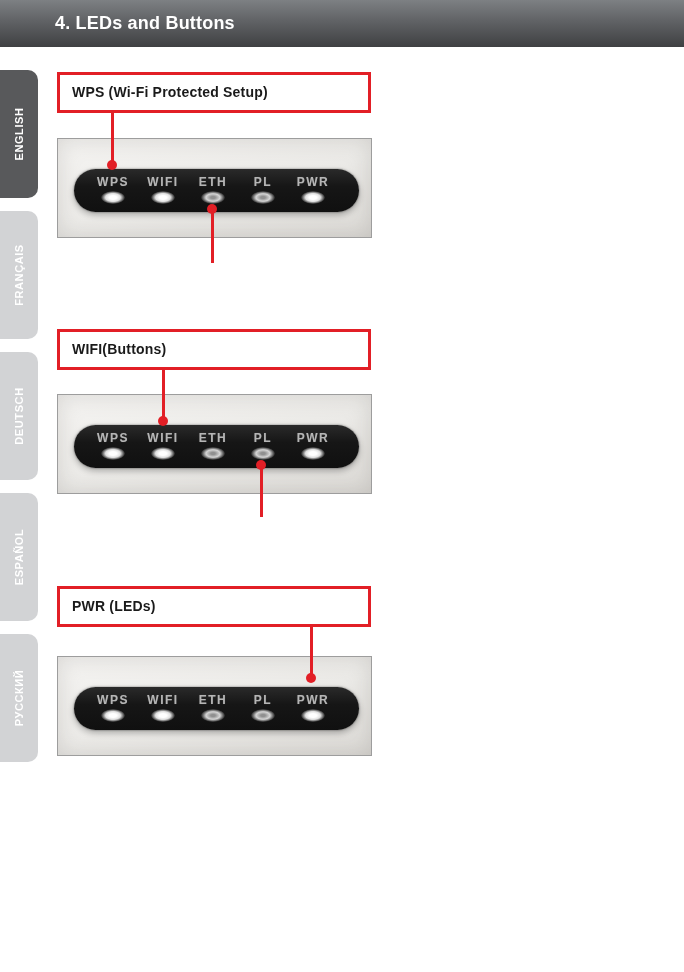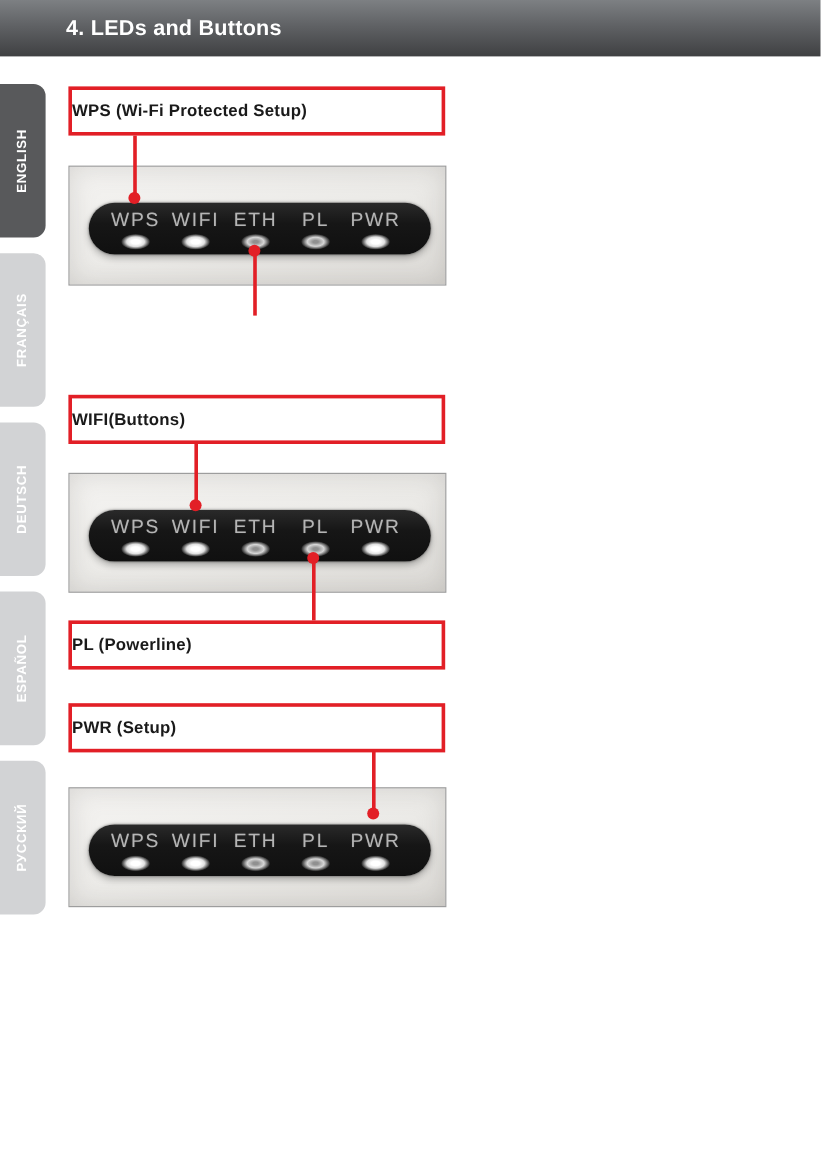--- a/index.html
+++ b/index.html
@@ -36,39 +36,39 @@
     transform:translate(-50%,-50%) rotate(-90deg);
     white-space:nowrap;color:#ffffff;font-weight:bold;font-size:11px;
     letter-spacing:0.6px;
   }
   
   .callout{
     position:absolute;left:57px;width:314px;height:41px;box-sizing:border-box;
     border:3px solid var(--accent);background:#ffffff;
   }
   .callout-text{
-    display:block;line-height:35px;
+    display:block;padding-left:12px;line-height:35px;
     font-size:14px;font-weight:bold;color:#1a1a1a;letter-spacing:0.2px;
   }
   
   .panel-img{
     position:absolute;left:57px;width:315px;height:100px;box-sizing:border-box;
     border:1px solid #9d9d9d;
     background:linear-gradient(165deg,#f5f4f2 0%,#ebeae7 55%,#dcdad6 100%);
     box-shadow:inset 0 0 22px rgba(110,105,100,0.22);
   }
   .pill{
     position:absolute;left:16px;top:30px;width:285px;height:43px;
     border-radius:22px;
     background:linear-gradient(180deg,#2a2a2a 0%,#161616 40%,#101010 100%);
     box-shadow:0 3px 6px rgba(0,0,0,0.28), 0 0 2px rgba(0,0,0,0.55);
   }
   .led-group{position:absolute;top:0;width:50px;text-align:center;}
   .led-label{
-    margin-top:6px;font-size:16px;font-weight:normal;color:#b5b5b5;
+    margin-top:6px;font-size:12px;font-weight:bold;color:#b5b5b5;
     letter-spacing:1.5px;text-shadow:0 0 1px rgba(255,255,255,0.25);
   }
   .led{
     width:24px;height:13px;border-radius:50%;margin:2px auto 0;
     background:radial-gradient(closest-side,#ffffff 30%,#e0e0e0 62%,rgba(70,70,70,0.18) 100%);
   }
   .led.dim{
     background:radial-gradient(closest-side,#909090 18%,#d6d6d6 58%,rgba(70,70,70,0.22) 100%);
   }
   
@@ -99,25 +99,22 @@
   <div class="tab" style="top:634px">
     <span class="tab-label">РУССКИЙ</span>
   </div>
 
   <div class="callout" style="top:72px">
     <span class="callout-text">WPS (Wi-Fi Protected Setup)</span>
   </div>
   <div class="callout" style="top:329px">
     <span class="callout-text">WIFI(Buttons)</span>
   </div>
-  <div class="callout" style="top:517px">
-    <span class="callout-text">PL (Powerline)</span>
-  </div>
   <div class="callout" style="top:586px">
-    <span class="callout-text">PWR (Setup)</span>
+    <span class="callout-text">PWR (LEDs)</span>
   </div>
 
   <div class="panel-img" style="top:138px">
     <div class="pill">
       <div class="led-group" style="left:14px">
         <div class="led-label">WPS</div>
         <div class="led"></div>
       </div>
       <div class="led-group" style="left:64px">
         <div class="led-label">WIFI</div>

